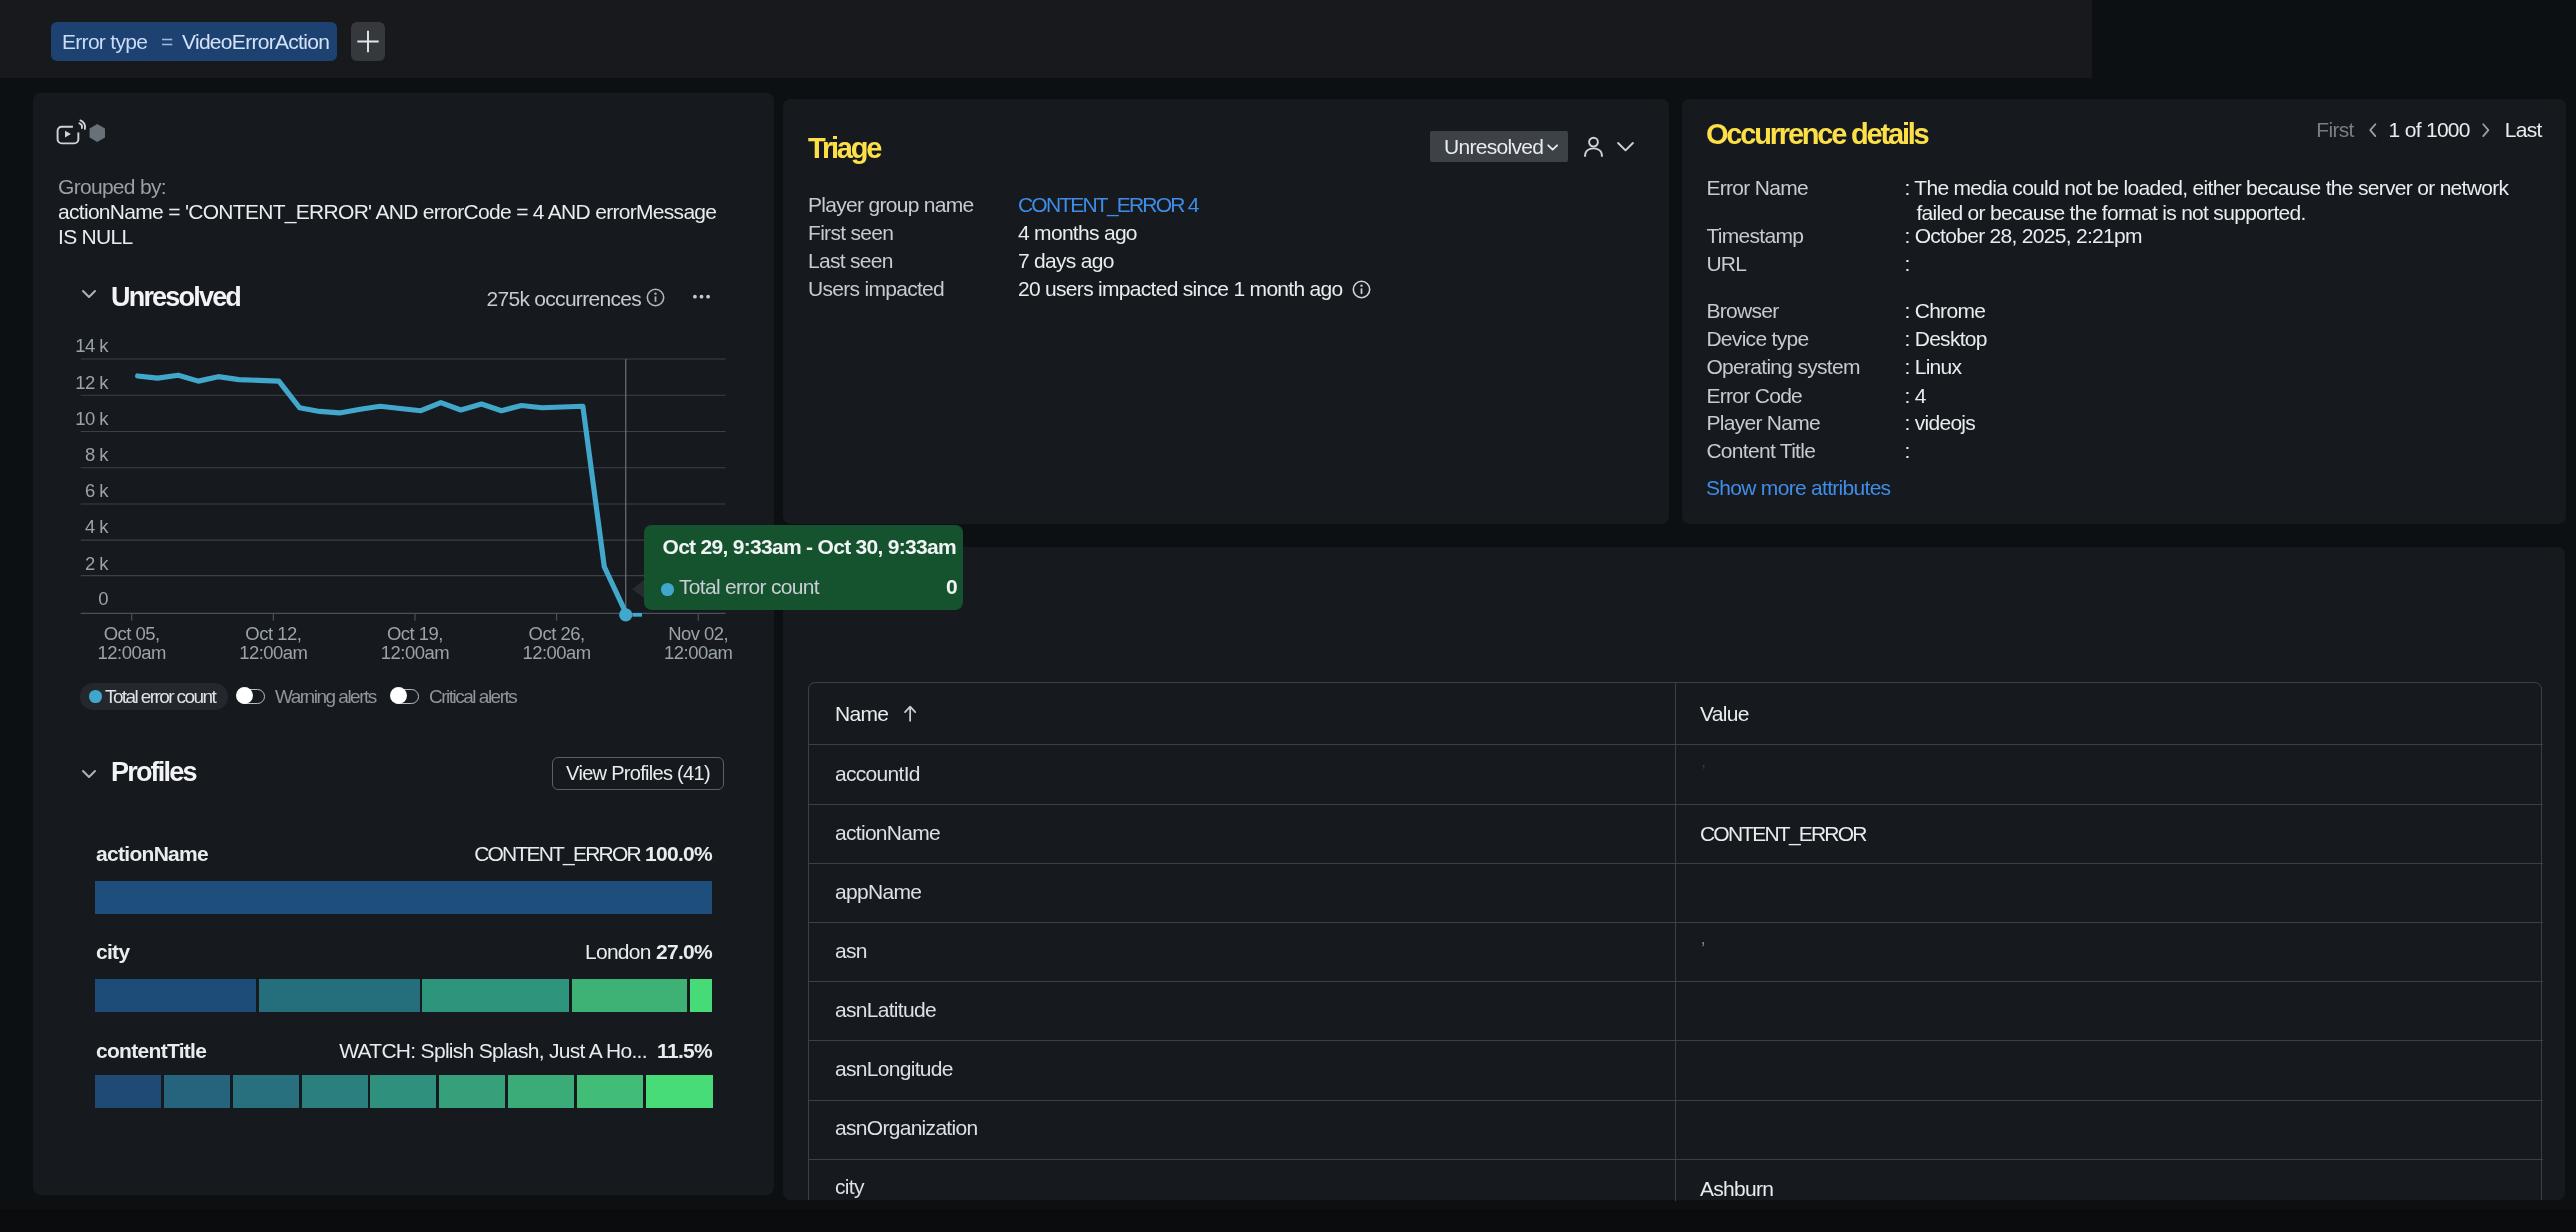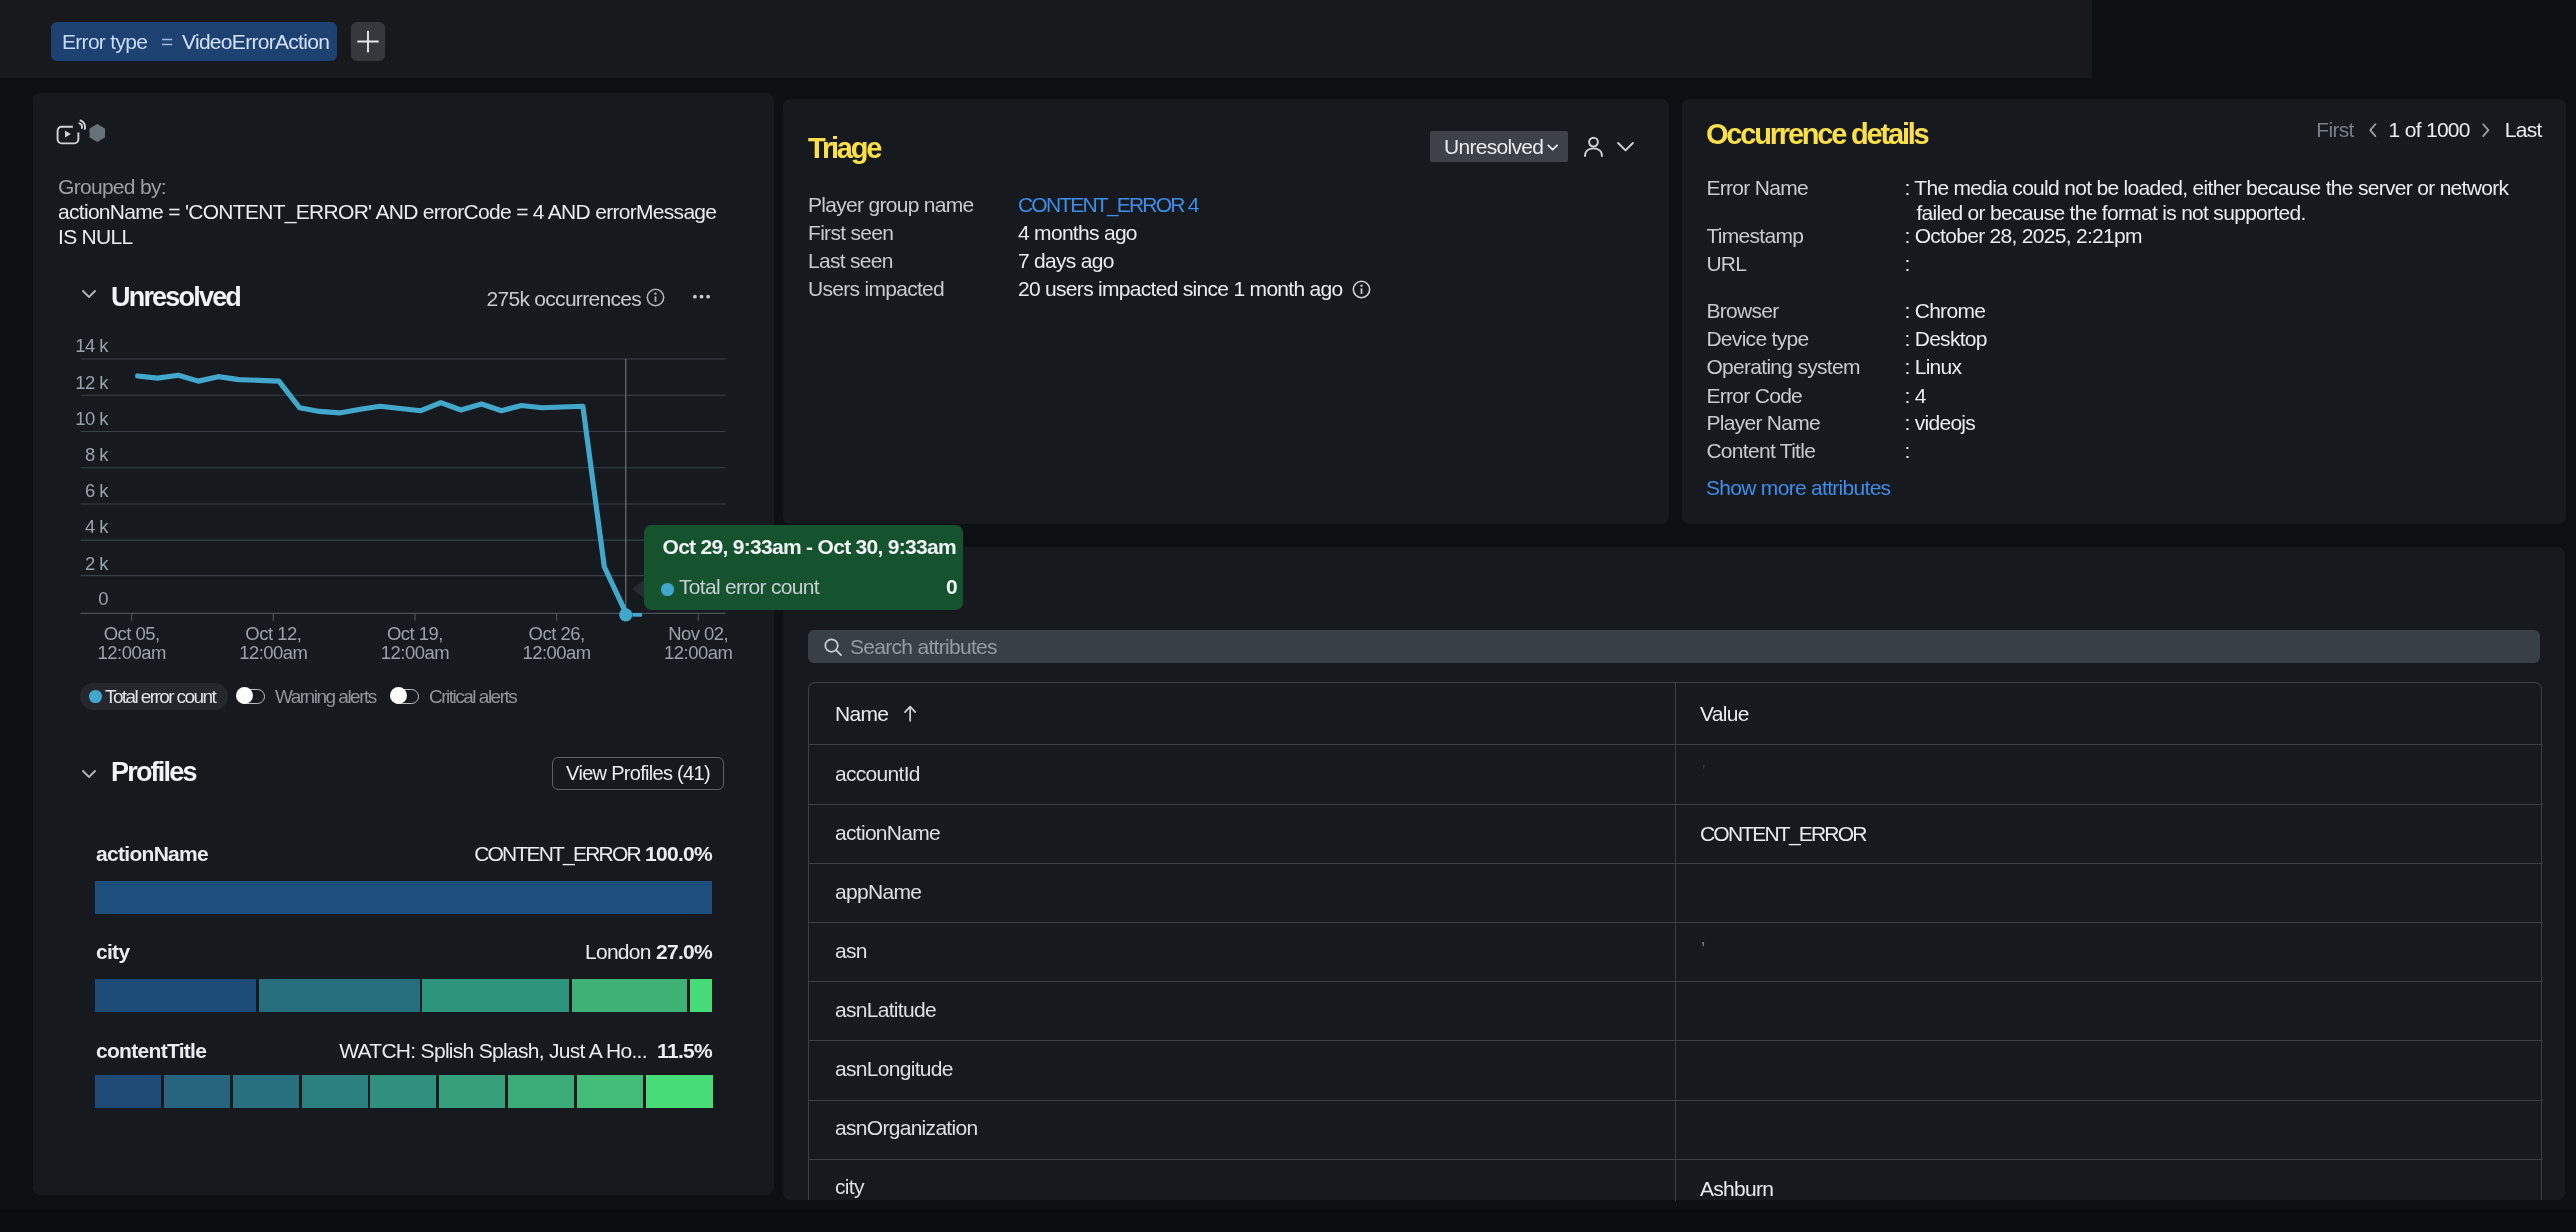--- a/index.html
+++ b/index.html
@@ -223,27 +223,20 @@
     <div class="orow" style="top:151px;"><span class="lbl">URL</span><span class="oval">:</span></div>
     <div class="orow" style="top:198px;"><span class="lbl">Browser</span><span class="oval">: Chrome</span></div>
     <div class="orow" style="top:226px;"><span class="lbl">Device type</span><span class="oval">: Desktop</span></div>
     <div class="orow" style="top:254px;"><span class="lbl">Operating system</span><span class="oval">: Linux</span></div>
     <div class="orow" style="top:283px;"><span class="lbl">Error Code</span><span class="oval">: 4</span></div>
     <div class="orow" style="top:310px;"><span class="lbl">Player Name</span><span class="oval">: videojs</span></div>
     <div class="orow" style="top:338px;"><span class="lbl">Content Title</span><span class="oval">:</span></div>
     <div class="abs t28 link" style="left:24px; top:377px;">Show more attributes</div>
   </div>
   <div id="bpanel" class="panel">
-    <div class="abs" style="left:25px; top:83px; width:1732px; height:33px; background:#383f45; border-radius:6px;">
-      <svg class="abs" style="left:14px; top:6px;" width="22" height="22" viewBox="0 0 30 30">
-        <circle cx="13" cy="13" r="8.5" fill="none" stroke="#c9ced4" stroke-width="2.4"></circle>
-        <line x1="19.5" y1="19.5" x2="26" y2="26" stroke="#c9ced4" stroke-width="2.4" stroke-linecap="round"></line>
-      </svg>
-      <div class="abs t28" style="left:42px; top:0; height:33px; line-height:33px; color:#969ca3;">Search attributes</div>
-    </div>
     <div class="abs" style="left:25px; top:135px; width:1734px; height:518px; border:1.2px solid #3a4046; border-radius:7.4px 7.4px 0 0; border-bottom:none;">
       <div class="abs" style="left:866px; top:0; width:1.2px; height:518px; background:#3a4046;"></div>
       <div class="abs t28 val bold" style="left:26px; top:0; height:61px; line-height:61px; font-weight:normal;">Name
         <svg style="vertical-align:-2.2px; margin-left:9px;" width="16.3" height="19" viewBox="0 0 22 26">
             <path d="M11 23 V4 M4 11 L11 3.5 L18 11" fill="none" stroke="#c9ced4" stroke-width="2.4" stroke-linecap="round" stroke-linejoin="round"></path>
           </svg>
       </div>
       <div class="abs t28 val" style="left:891px; top:0; height:61px; line-height:61px;">Value</div>
       <div class="abs" style="left:0; top:61px; width:1734px; height:1.2px; background:#3a4046;"></div>
       <div class="abs" style="left:0; top:121px; width:1734px; height:1.2px; background:#3a4046;"></div>

